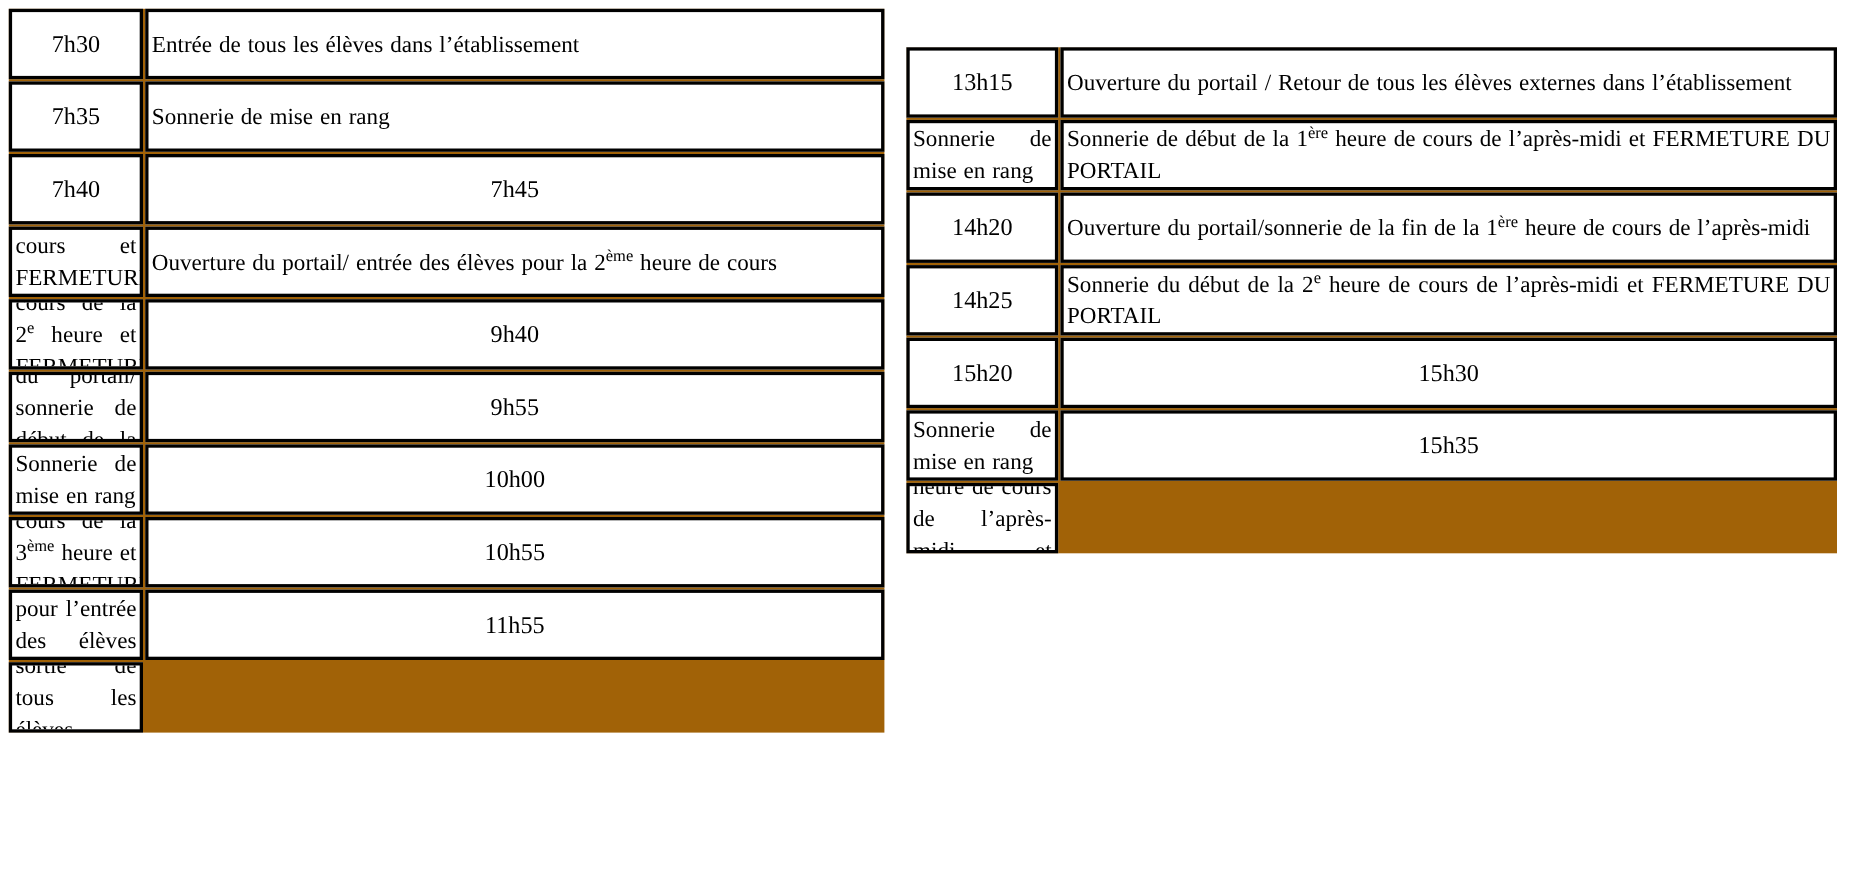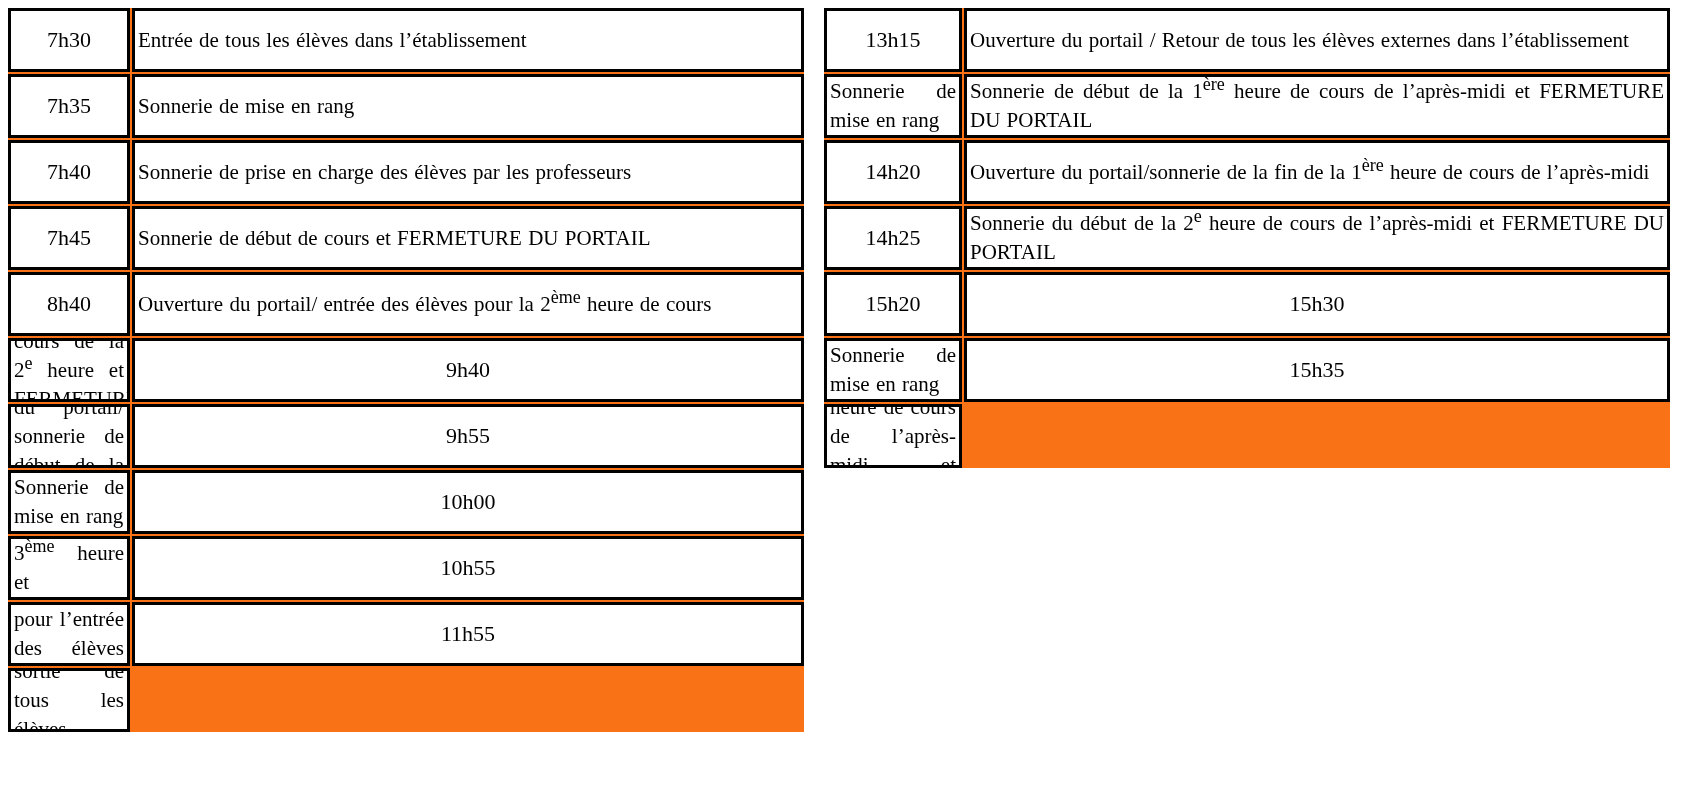--- a/index.html
+++ b/index.html
@@ -12,24 +12,24 @@
   }
   .page {
     display: flex;
     align-items: flex-start;
     gap: 20px;
     padding: 8px 0 0 8px;
   }
   .schedule {
     display: grid;
     gap: 2px;
-    background: #f97316;
+    background: #a16207;
   }
   .schedule.left  { grid-template-columns: 122px 672px; grid-auto-rows: 64px; }
-  .schedule.right { grid-template-columns: 138px 706px; grid-auto-rows: 64px; }
+  .schedule.right { grid-template-columns: 138px 706px; grid-auto-rows: 64px; margin-top: 35px; }
   .cell {
     border: 3px solid #000000;
     background: #ffffff;
     display: flex;
     align-items: center;
     overflow: hidden;
   }
   .cell.time {
     justify-content: center;
     font-size: 22px;
@@ -37,47 +37,43 @@
   .cell.desc { padding: 16px 3px; }
   .desc-text {
     width: 100%;
     font-size: 21px;
     line-height: 29px;
     text-align: justify;
     text-align-last: left;
     word-spacing: 1px;
   }
   .desc-text sup {
-    font-size: 18px;
+    font-size: 15px;
     line-height: 0;
     vertical-align: super;
   }
 </style>
 </head>
 <body style="background: rgb(255, 255, 255); color: rgb(0, 0, 0);">
 
 <div class="page">
   <div class="schedule left">
       <div class="cell time">7h30</div>
       <div class="cell desc">
         <div class="desc-text">Entrée de tous les élèves dans l’établissement</div>
       </div>
       <div class="cell time">7h35</div>
       <div class="cell desc">
         <div class="desc-text">Sonnerie de mise en rang</div>
       </div>
       <div class="cell time">7h40</div>
-      <div class="cell desc">
-        <div class="desc-text">Sonnerie de prise en charge des élèves par les professeurs</div>
-      </div>
       <div class="cell time">7h45</div>
       <div class="cell desc">
         <div class="desc-text">Sonnerie de début de cours et FERMETURE DU PORTAIL</div>
       </div>
-      <div class="cell time">8h40</div>
       <div class="cell desc">
         <div class="desc-text">Ouverture du portail/ entrée des élèves pour la 2<sup>ème</sup> heure de cours</div>
       </div>
       <div class="cell desc">
         <div class="desc-text">Sonnerie de début des cours de la 2<sup>e</sup> heure et FERMETURE DU PORTAIL</div>
       </div>
       <div class="cell time">9h40</div>
       <div class="cell desc">
         <div class="desc-text">Ouverture du portail/ sonnerie de début de la récréation</div>
       </div>

